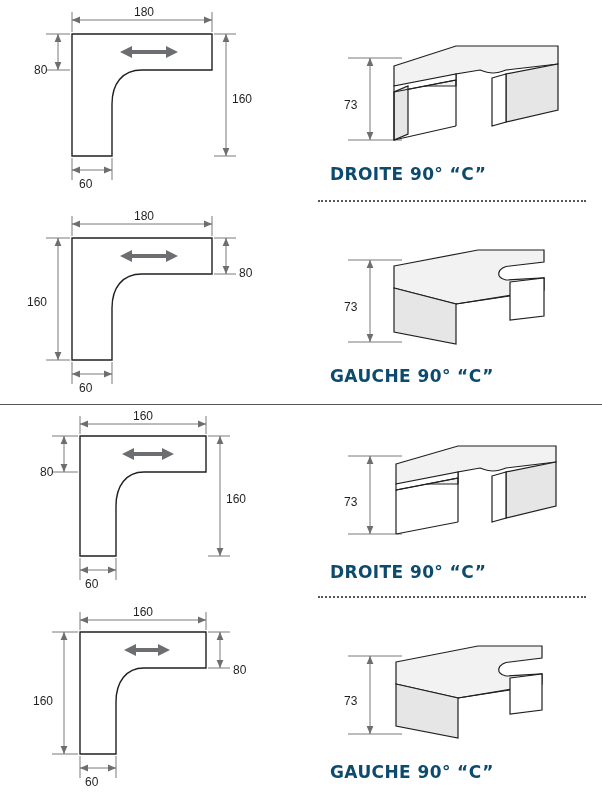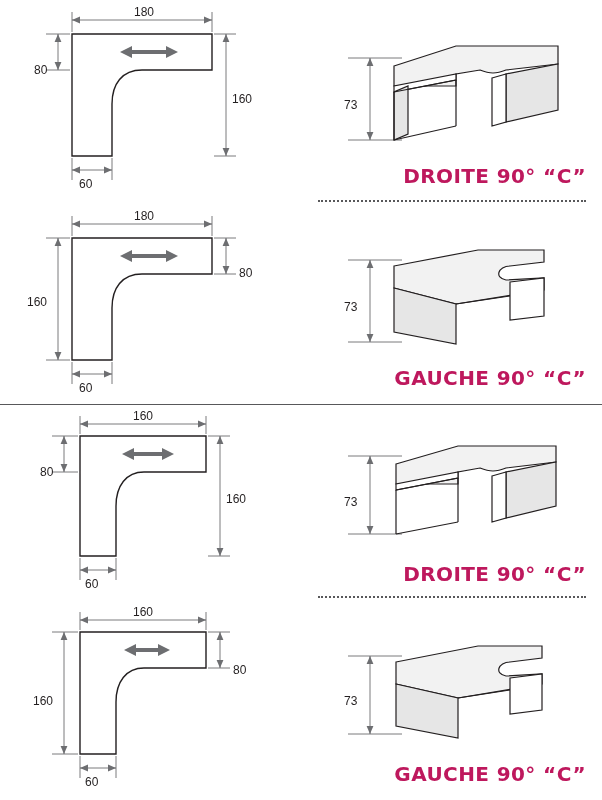--- a/index.html
+++ b/index.html
@@ -1,21 +1,21 @@
 <!DOCTYPE html>
 <html><head>
 <meta charset="utf-8">
 <style>
   html,body{margin:0;padding:0;background:#ffffff;}
   body{width:602px;height:800px;font-family:"Liberation Sans",sans-serif;color:#231f20;overflow:hidden;}
   .page{position:relative;width:602px;height:592px;}
   .divider{position:absolute;left:0;width:602px;height:0;border-top:1px solid #58585a;}
   .dotted{position:absolute;height:0;border-top:2px dotted #58585a;}
   .block{position:absolute;}
-  .caption{position:absolute;font-weight:bold;font-size:20px;letter-spacing:.4px;font-family:"DejaVu Sans",sans-serif;color:#be185d;text-align:right;}
+  .caption{position:absolute;font-weight:bold;font-size:17px;letter-spacing:.4px;font-family:"DejaVu Sans",sans-serif;color:#0c4a6e;text-align:left;}
   .dimtxt{position:absolute;font-size:12px;font-family:"Liberation Sans",sans-serif;color:#231f20;}
   svg{display:block;overflow:visible;}
   .thin{stroke:#58585a;stroke-width:.8;fill:none;}
   .shape{fill:#ffffff;stroke:#231f20;stroke-width:1.4;}
   .persp{fill:#ffffff;stroke:#231f20;stroke-width:1.2;}
   .perspTop{fill:#f2f2f2;stroke:#231f20;stroke-width:1.2;}
   .perspSide{fill:#e6e6e6;stroke:#231f20;stroke-width:1.2;}
   .arrow{stroke:#6d6e71;stroke-width:4;fill:none;}
   .arrowhead{fill:#6d6e71;}
 </style>

